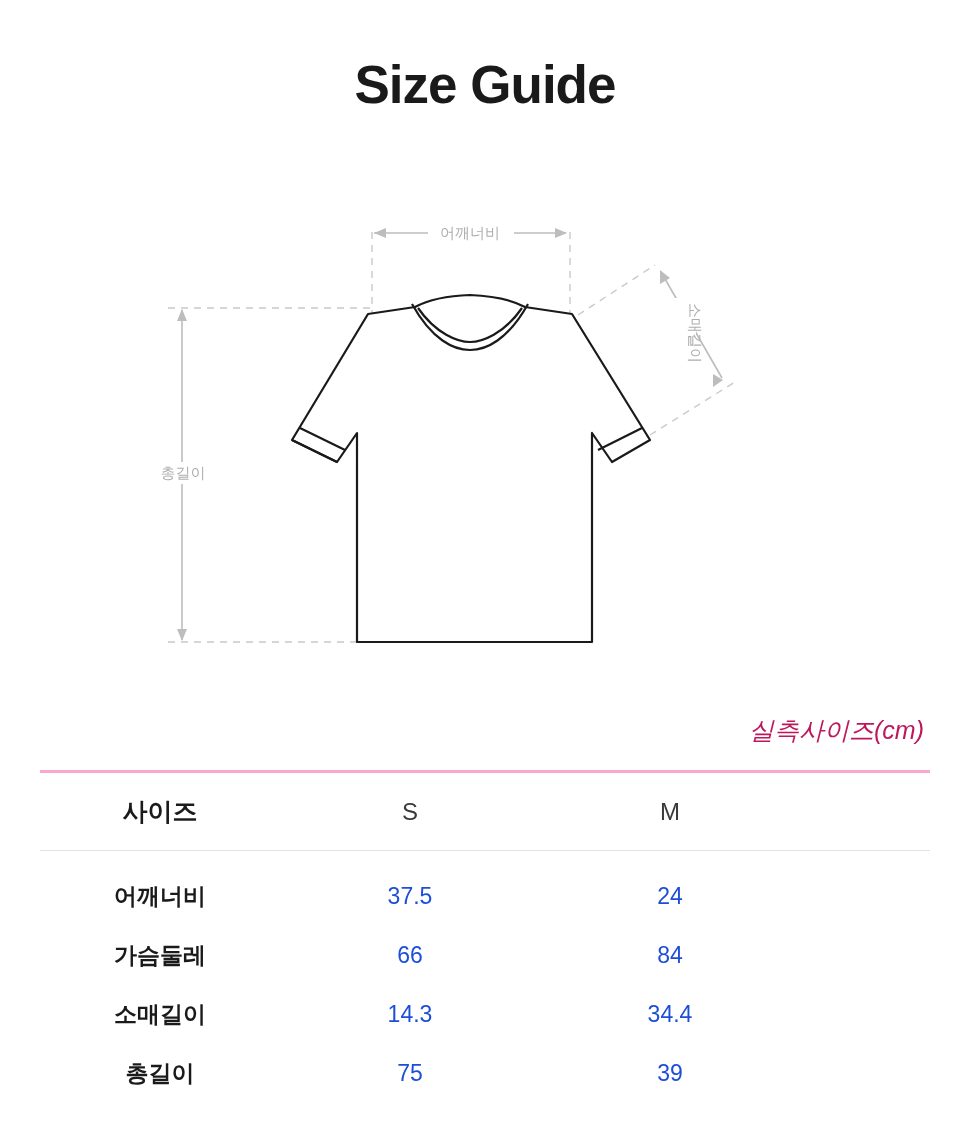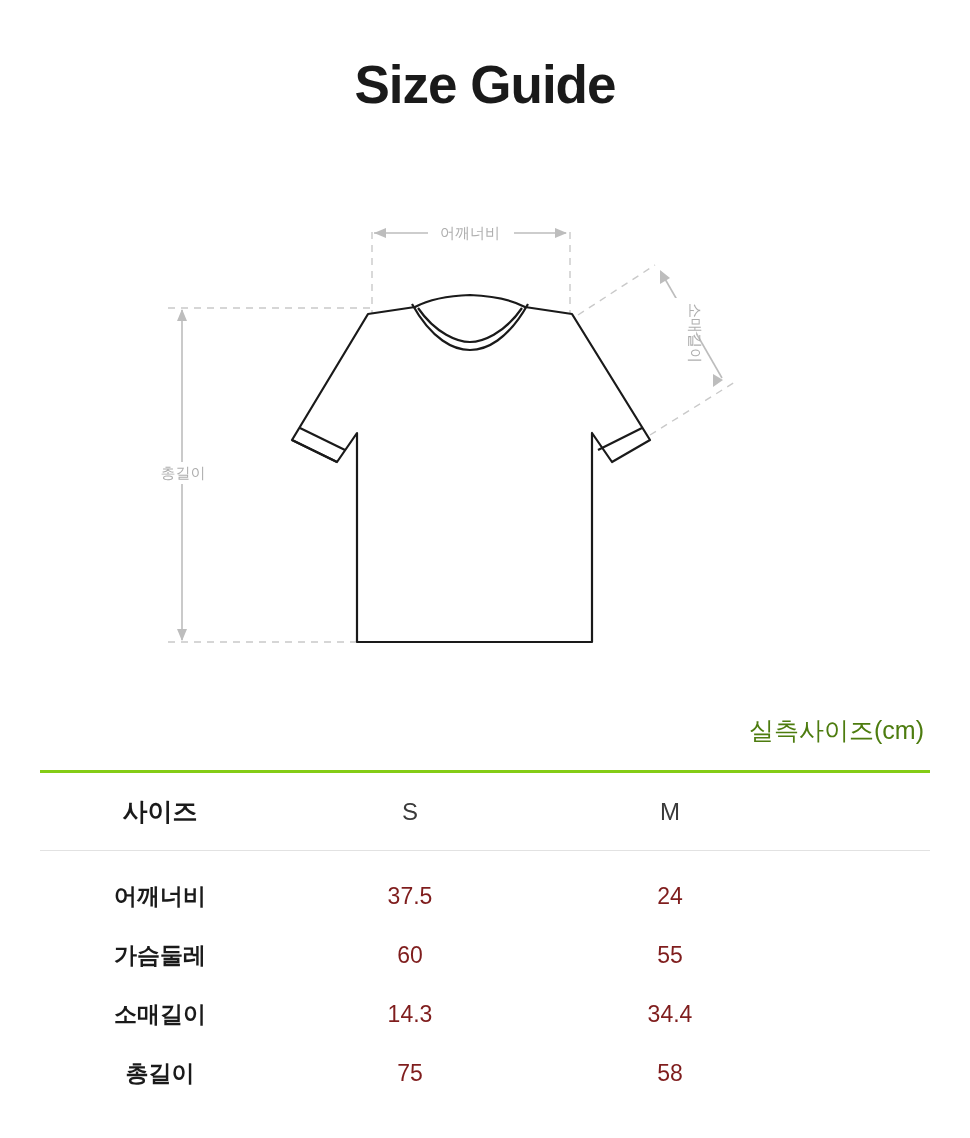--- a/index.html
+++ b/index.html
@@ -36,21 +36,22 @@
     left: 0;
     width: 970px;
     height: 490px;
   }
   .meta-label {
     position: absolute;
     top: 714px;
     right: 46px;
     font-size: 25px;
     font-weight: normal;
-    color: #4d7c0f;
+    color: #be185d;
+    font-style: italic;
   }
   table.size-table {
     position: absolute;
     top: 770px;
     left: 40px;
     width: 890px;
     border-collapse: collapse;
     table-layout: fixed;
   }
   table.size-table thead th {
@@ -63,27 +64,27 @@
   }
   table.size-table thead th.col-size-head {
     font-weight: bold;
   }
   table.size-table thead th.col-val-head {
     font-weight: normal;
     font-size: 24px;
     color: #3a3a3a;
   }
   table.size-table {
-    border-top: 3px solid #84cc16;
+    border-top: 3px solid #f9a8d4;
   }
   table.size-table tbody td {
     font-size: 23px;
     padding: 14px 0;
     text-align: center;
-    color: #7f1d1d;
+    color: #1d4ed8;
   }
   table.size-table tbody td.row-head {
     font-weight: bold;
     color: #1a1a1a;
   }
   table.size-table tbody tr:first-child td {
     padding-top: 30px;
   }
   col.c1 { width: 240px; }
   col.c2 { width: 260px; }
@@ -198,32 +199,32 @@
     </thead>
     <tbody>
       <tr>
         <td class="row-head">어깨너비</td>
         <td>37.5</td>
         <td>24</td>
         <td></td>
       </tr>
       <tr>
         <td class="row-head">가슴둘레</td>
-        <td>60</td>
-        <td>55</td>
+        <td>66</td>
+        <td>84</td>
         <td></td>
       </tr>
       <tr>
         <td class="row-head">소매길이</td>
         <td>14.3</td>
         <td>34.4</td>
         <td></td>
       </tr>
       <tr>
         <td class="row-head">총길이</td>
         <td>75</td>
-        <td>58</td>
+        <td>39</td>
         <td></td>
       </tr>
     </tbody>
   </table>
 
 </div>
 
 </body></html>

